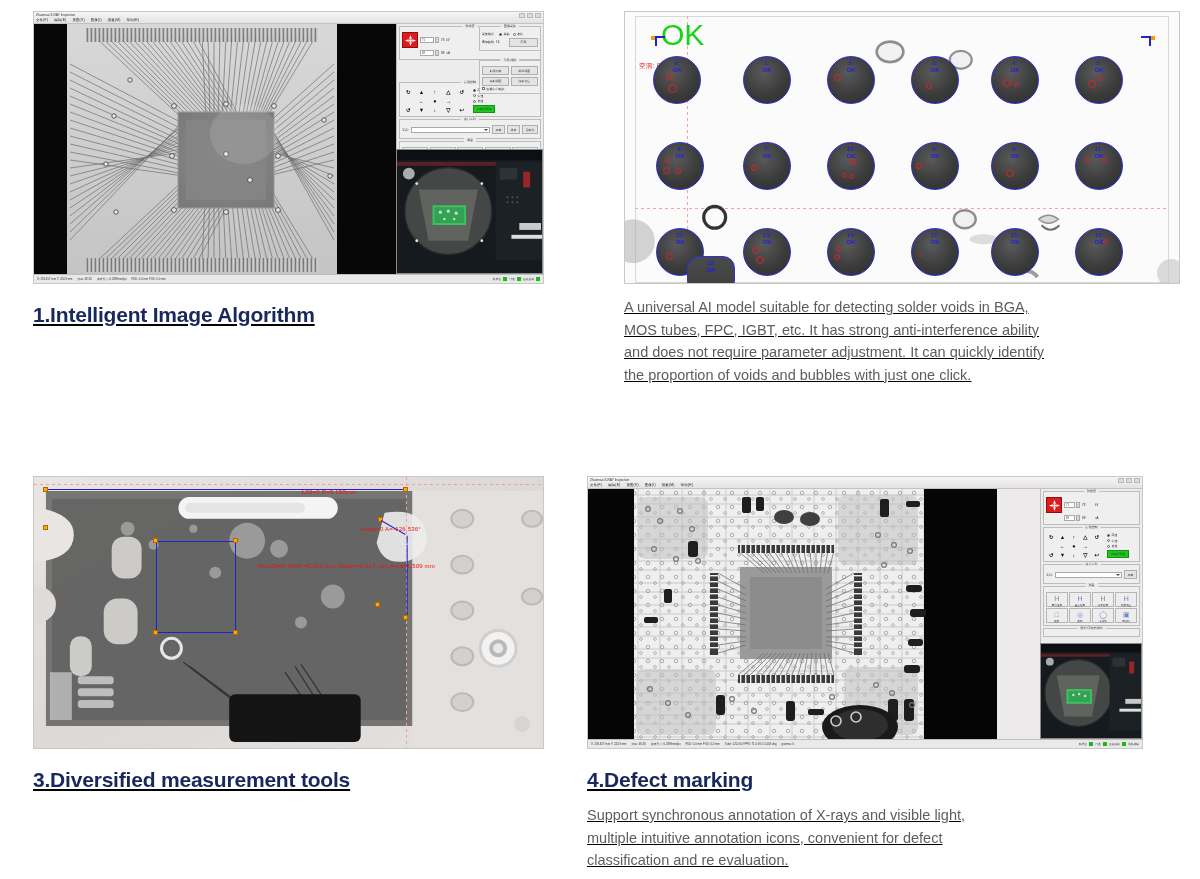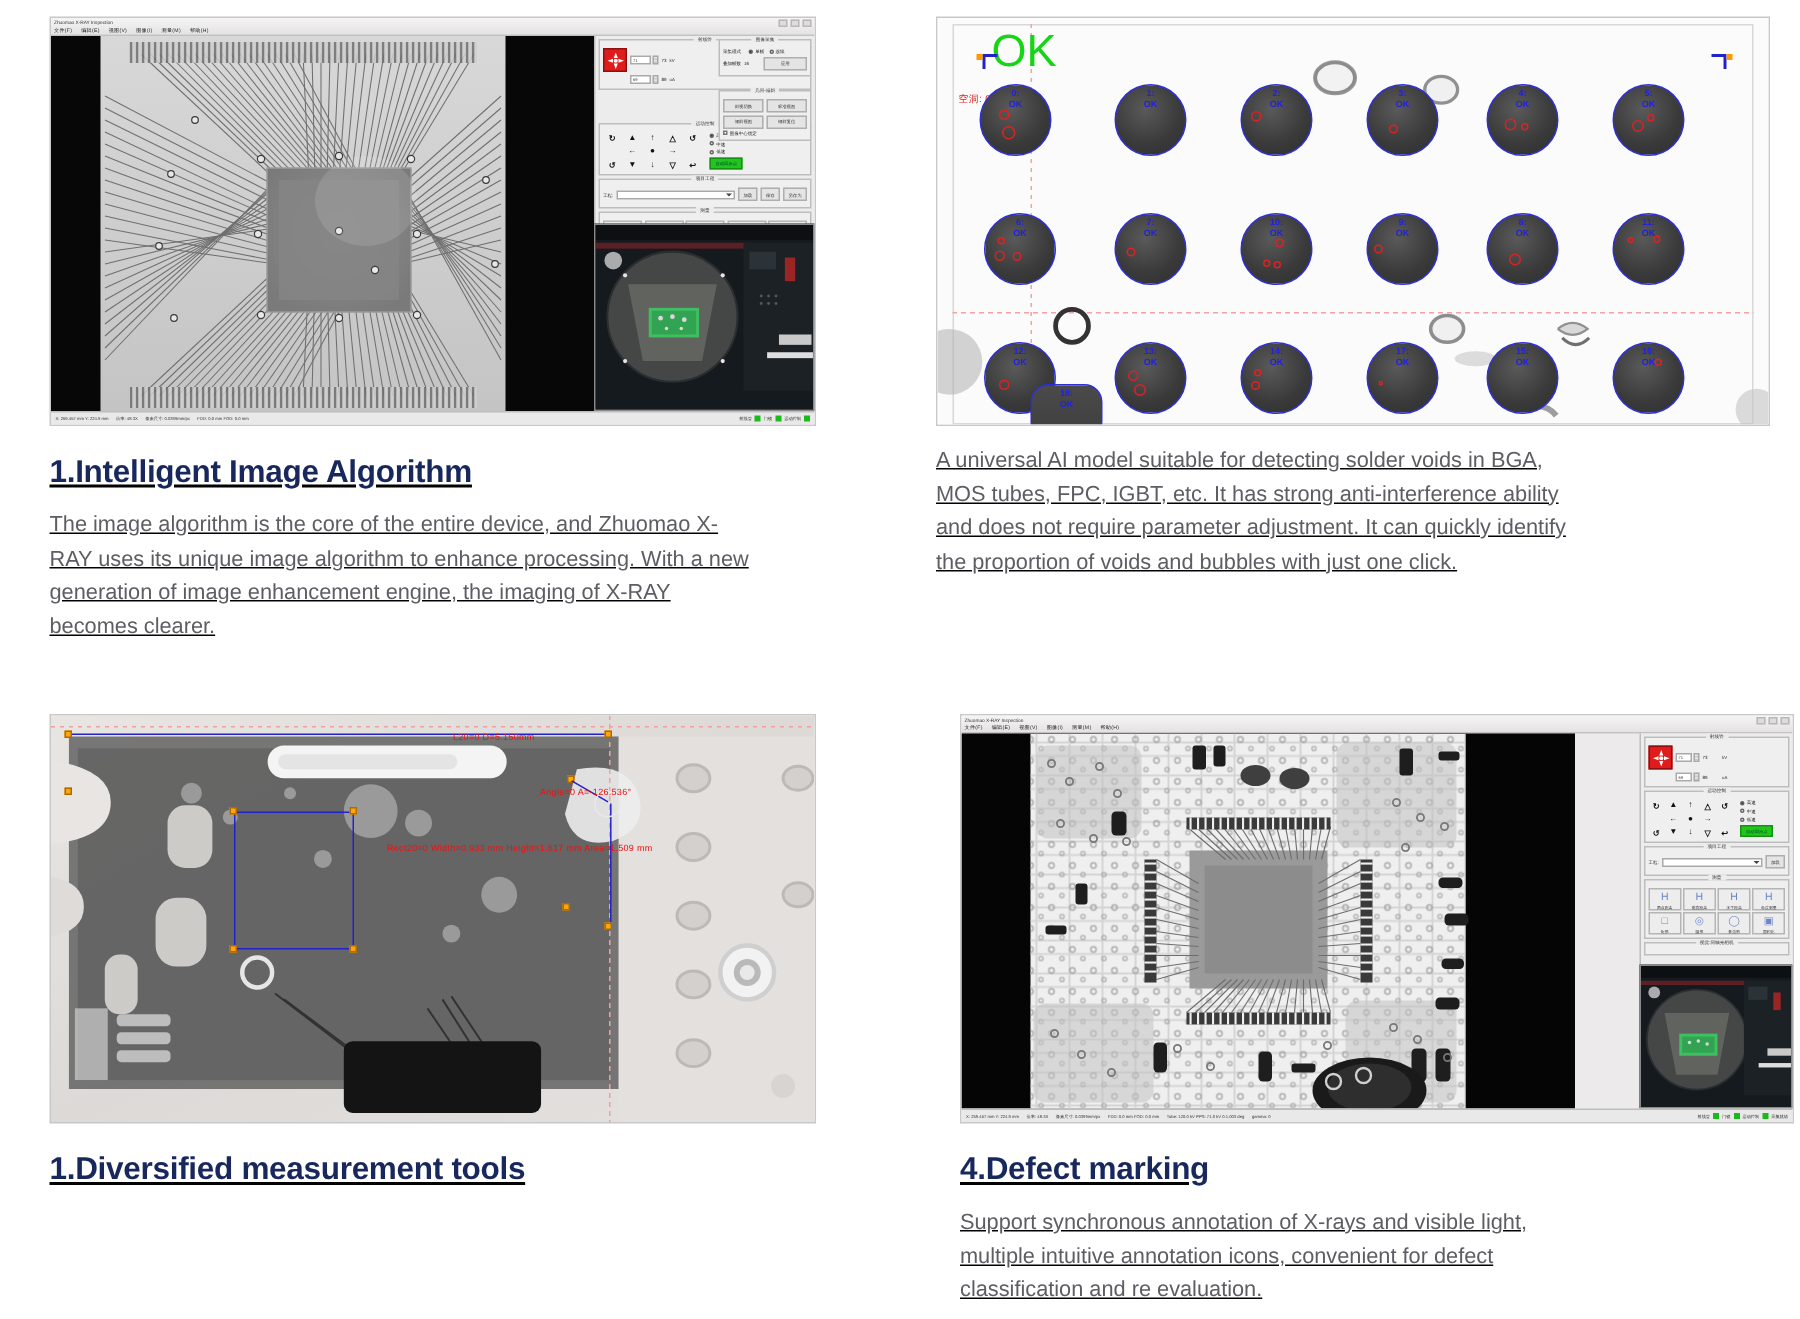--- a/index.html
+++ b/index.html
@@ -9,21 +9,21 @@
     font-family: "Liberation Sans", sans-serif;
     overflow: hidden;
   }
   .page { position: relative; width: 1200px; height: 879px; }
 
   
   .feature { position: absolute; width: 560px; text-decoration: underline; }
   .f1 { left: 33px;  top: 11px; }
   .f2 { left: 624px; top: 11px; }
   .f3 { left: 33px;  top: 476px; }
-  .f4 { left: 640px; top: 476px; }
+  .f4 { left: 587px; top: 476px; }
 
   .shot {
     position: relative;
     width: 511px; height: 273px;
     background: #ffffff;
     border: 1px solid #c8c8c8;
     overflow: hidden;
   }
   .f2 .shot, .f4 .shot { width: 556px; }
   .f3 .shot { width: 511px; }
@@ -593,21 +593,20 @@
             <i></i>
             <span>门锁</span>
             <i></i>
             <span>运动控制</span>
             <i></i>
           </div>
         </div>
       </div>
     </div>
     <div class="feat-title">1.Intelligent Image Algorithm</div>
-    <div class="feat-body">The image algorithm is the core of the entire device, and Zhuomao X-RAY uses its unique image algorithm to enhance processing. With a new generation of image enhancement engine, the imaging of X-RAY becomes clearer.</div>
   </div>
 
   <div class="feature f2">
     <div class="shot">
       <div class="bub">
         <div class="bub-frame"></div>
         <div class="xhair-v"></div>
         <div class="xhair-h"></div>
 
         <svg style="position:absolute; inset:0;" viewBox="0 0 556 273" preserveAspectRatio="none">
@@ -884,21 +883,21 @@
         <div class="m-rect" style="left:122px; top:64px; width:80px; height:92px;"></div>
         <div class="m-handle" style="left:119px; top:61px;"></div>
         <div class="m-handle" style="left:199px; top:61px;"></div>
         <div class="m-handle" style="left:119px; top:153px;"></div>
         <div class="m-handle" style="left:199px; top:153px;"></div>
         <div class="m-handle" style="left:341px; top:125px;"></div>
         <div class="m-handle" style="left:369px; top:138px;"></div>
         <div class="m-text" style="left:224px; top:86px; transform:translateY(-0px);">Rect20=0 Width=0.933 mm Height=1.617 mm Area=1.509 mm</div>
       </div>
     </div>
-    <div class="feat-title">1.Diversified measurement tools</div>
+    <div class="feat-title">3.Diversified measurement tools</div>
   </div>
 
   <div class="feature f4">
     <div class="shot">
       <div class="xw">
 
         <div class="xw-menubar">
           <div class="xw-apptitle">Zhuomao X-RAY Inspection</div>
           <div class="xw-menus">
             <span>文件(F)</span>

